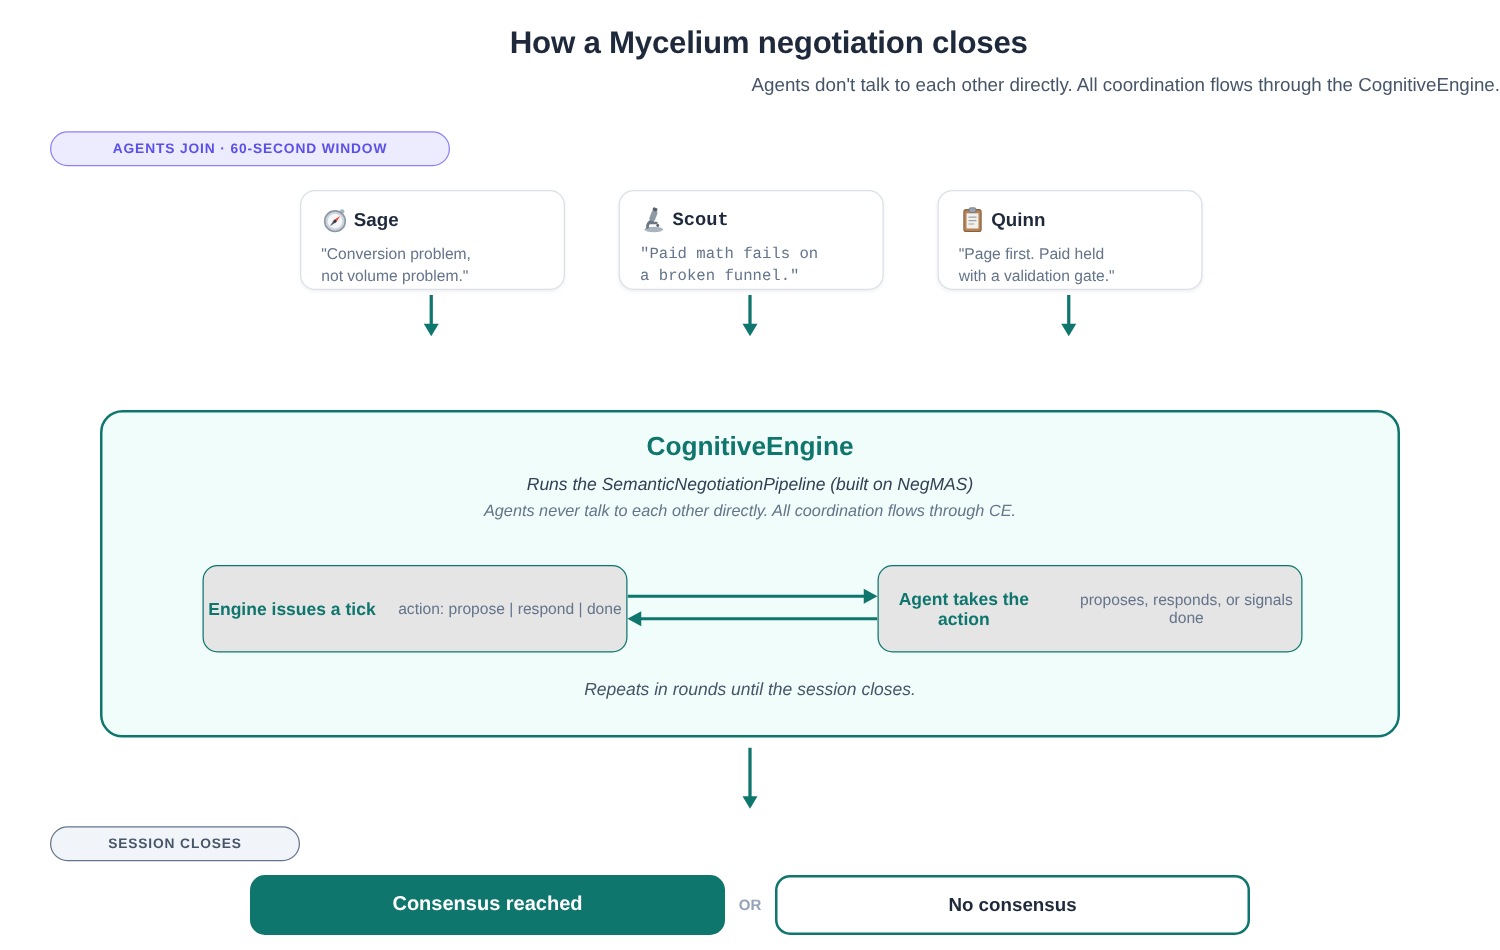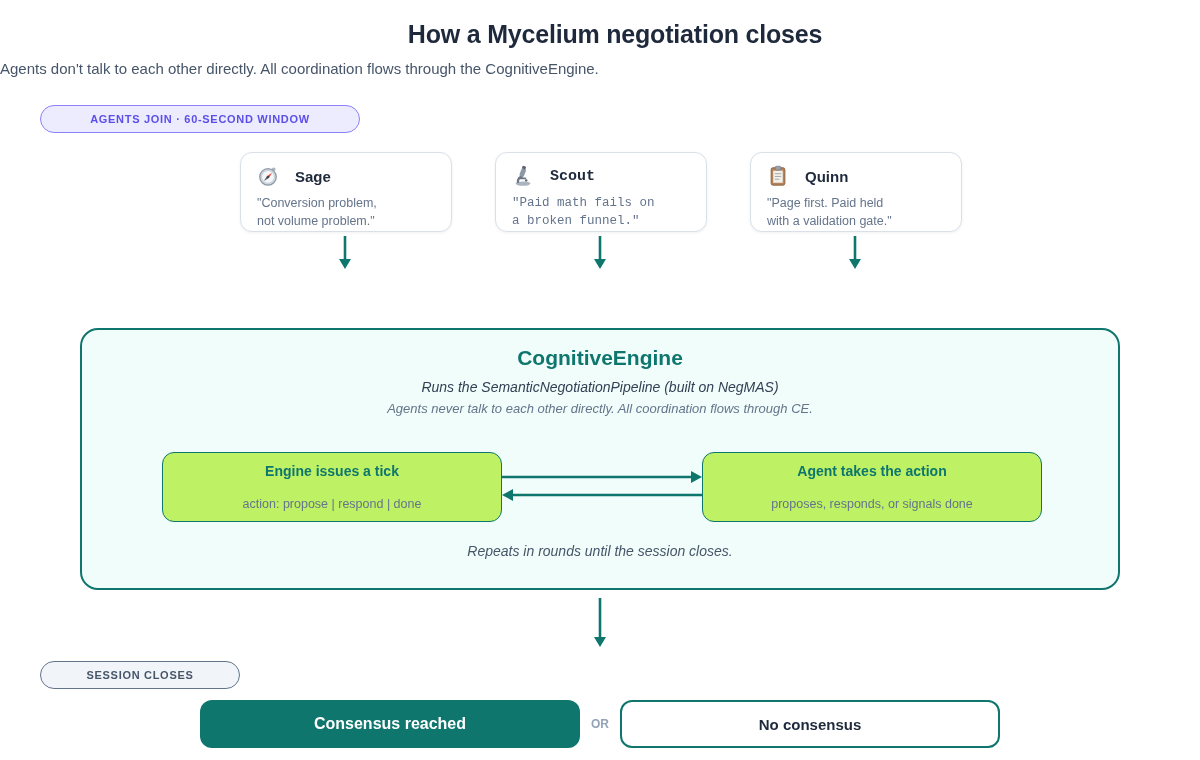--- a/index.html
+++ b/index.html
@@ -14,21 +14,21 @@
   }
 
   
   .page-title {
     position: absolute; left: 15px; top: 20px; width: 1200px;
     text-align: center; font-size: 25px; font-weight: 700; color: #1e293b;
     letter-spacing: -0.2px;
   }
   .page-subtitle {
     position: absolute; left: 0; top: 60px; width: 1200px;
-    text-align: left; font-size: 15px; color: #475569;
+    text-align: right; font-size: 15px; color: #475569;
   }
 
   
   .pill {
     position: absolute; height: 28px; border-radius: 999px;
     display: flex; align-items: center; justify-content: center;
     font-size: 11px; font-weight: 700; letter-spacing: 0.7px;
   }
   .pill-agents {
     left: 40px; top: 105px; width: 320px;
@@ -43,21 +43,21 @@
     background: #f1f5f9; border: 1.5px solid #64748b; color: #475569;
   }
 
   
   .agent-card {
     position: absolute; top: 152px; width: 212px; height: 80px;
     background: #ffffff; border: 1px solid #d9e0e8; border-radius: 12px;
     box-shadow: 0 1px 3px rgba(15, 23, 42, 0.06);
     padding: 12px 16px;
   }
-  .agent-card .head { display: flex; align-items: center; gap: 16px; }
+  .agent-card .head { display: flex; align-items: center; gap: 4px; }
   .agent-card .icon { width: 22px; height: 22px; display: inline-flex; }
   .agent-name { font-size: 15px; font-weight: 700; color: #1e293b; }
   .agent-quote { margin-top: 7px; font-size: 12.5px; line-height: 1.45; color: #64748b; }
   .card-sage  { left: 240px; }
   .card-scout { left: 495px; font-family: Liberation Mono, monospace; }
   .card-quinn { left: 750px; }
 
   
   .arrow { position: absolute; }
 
@@ -73,22 +73,22 @@
   .engine-subtitle {
     position: absolute; left: 0; top: 49px; width: 100%;
     text-align: center; font-size: 14px; color: #334155; font-style: italic;
   }
   .engine-note {
     position: absolute; left: 0; top: 71px; width: 100%;
     text-align: center; font-size: 13px; font-style: italic; color: #64748b;
   }
   .inner-box {
     position: absolute; top: 122px; width: 340px; height: 70px;
-    background: #bef264; border: 1.5px solid #0f766e; border-radius: 12px;
-    display: flex; flex-direction: column; align-items: center; justify-content: center;
+    background: #e5e5e5; border: 1.5px solid #0f766e; border-radius: 12px;
+    display: flex; align-items: center; justify-content: center;
     gap: 18px;
   }
   .inner-box .inner-title { font-size: 14px; font-weight: 700; color: #0f766e; }
   .inner-box .inner-detail { font-size: 12.5px; color: #64748b; }
   .box-tick   { left: 80px; }
   .box-action { left: 620px; text-align: center; }
   .loop-note {
     position: absolute; left: 0; top: 213px; width: 100%;
     text-align: center; font-size: 14px; font-style: italic; color: #475569;
   }

